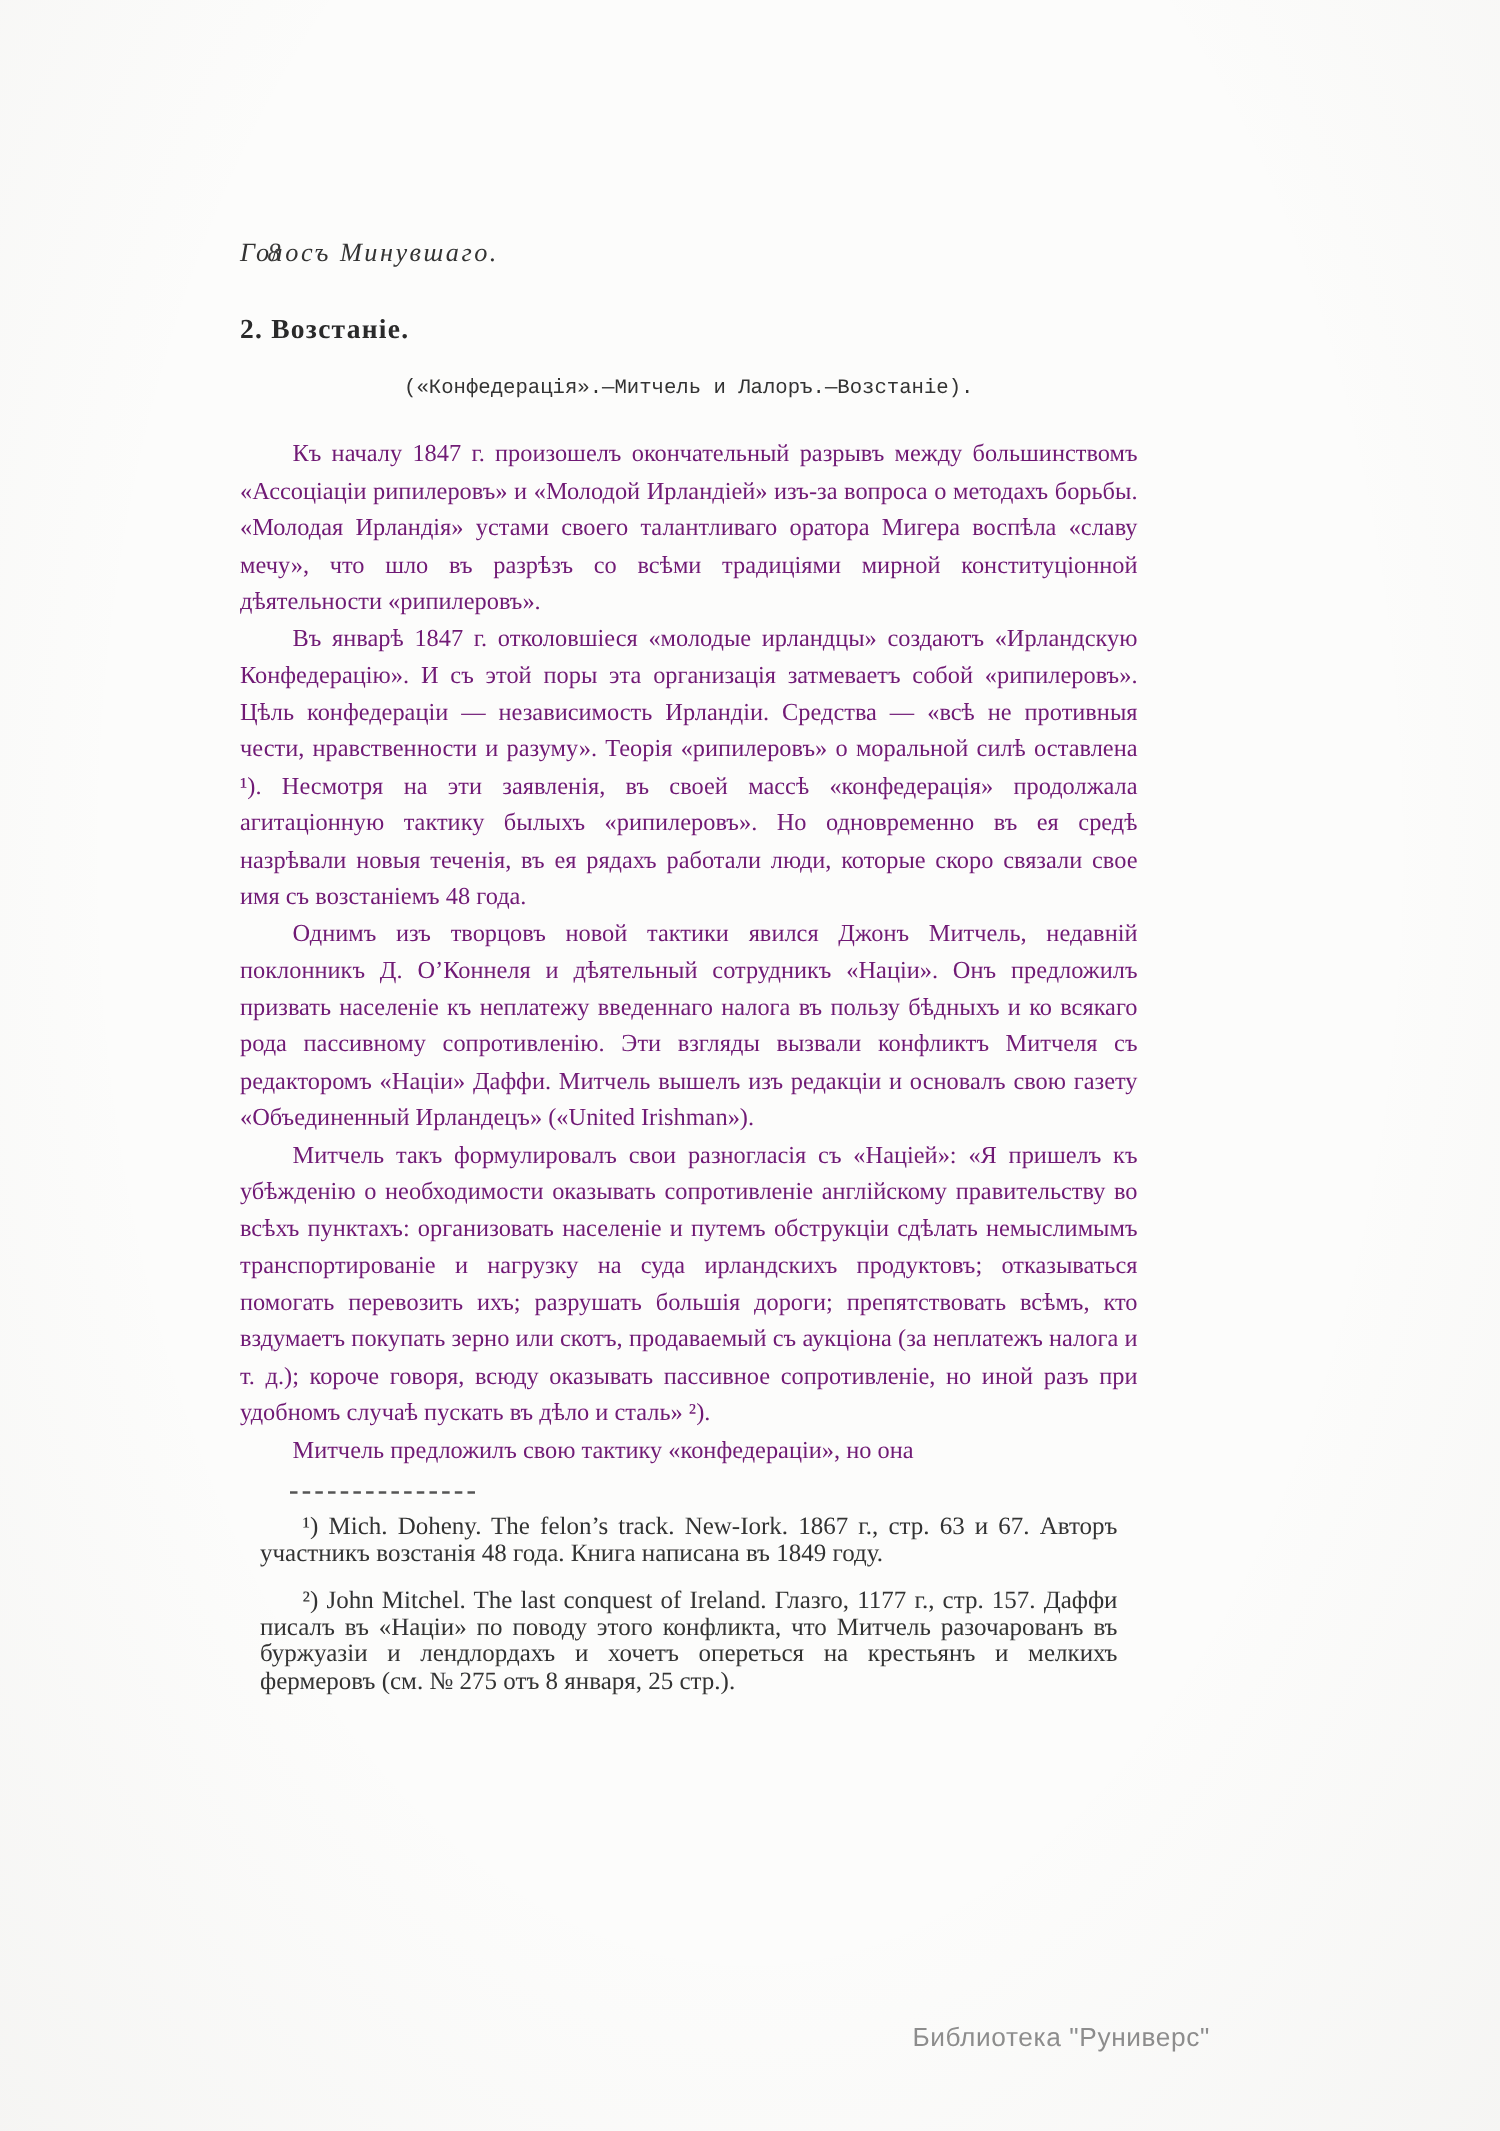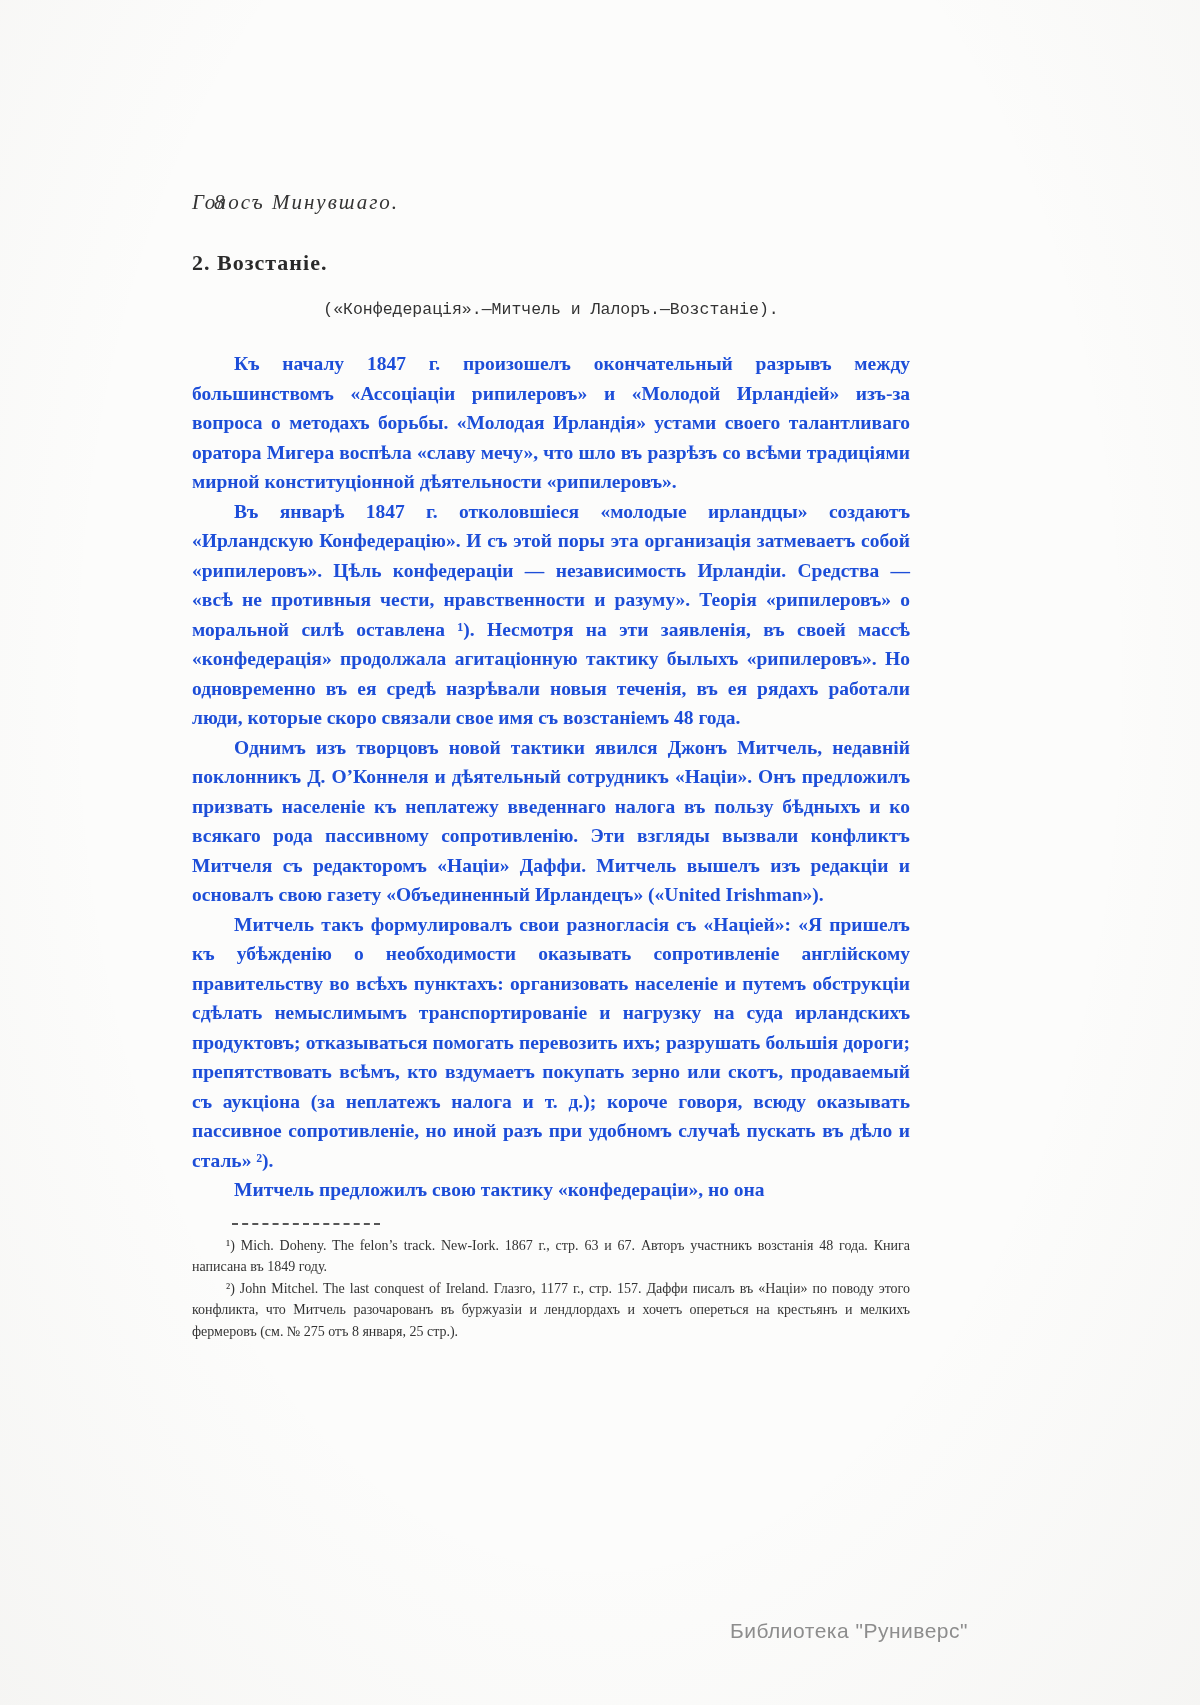--- a/index.html
+++ b/index.html
@@ -63,32 +63,31 @@
     margin: 0 0 30px 0;
     color: #333;
     font-family: Liberation Mono, monospace;
   }
   .body-text p {
     margin: 0;
     font-size: 19.5px;
     line-height: 29.5px;
     text-align: justify;
     text-indent: 42px;
-    color: #1d4ed8;
-    font-weight: bold;
+    color: #701a75;
   }
   .footnote-rule {
     width: 148px;
     border: none;
     border-top: 2px dashed #555;
     margin: 18px 0 10px 40px;
   }
   .footnotes p {
-    margin: 0;
-    font-size: 14px;
+    margin: 16px;
+    font-size: 20px;
     line-height: 21.5px;
     text-align: justify;
     text-indent: 34px;
     color: #333;
   }
   .watermark {
     position: absolute;
     right: 232px;
     bottom: 62px;
     font-family: "Liberation Sans", sans-serif;

